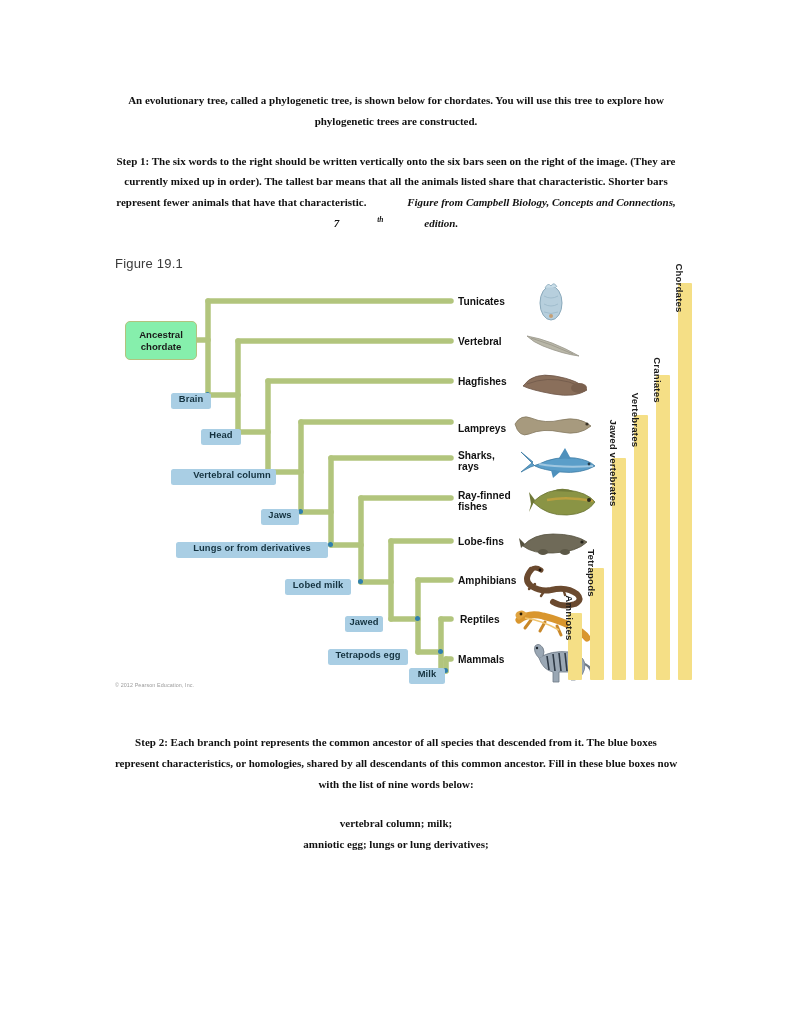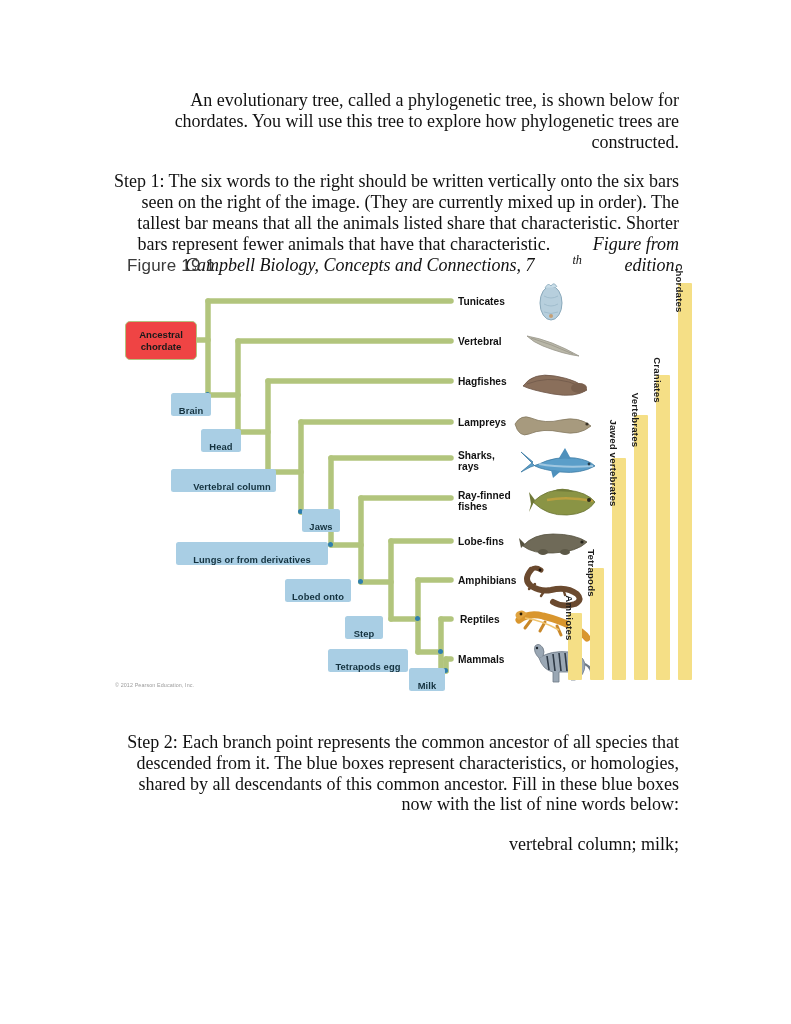--- a/index.html
+++ b/index.html
@@ -20,44 +20,45 @@
     overflow: hidden;
   }
   .doc-body {
     position: absolute;
     left: 113px;
     top: 90px;
     width: 566px;
   }
   .para {
     font-family: "Liberation Serif", serif;
-    font-size: 18px;
+    font-size: 11px;
     line-height: 20.8px;
     color: #111111;
     margin: 0 0 19px 0;
-    text-align: right;
+    text-align: center;
+    font-weight: bold;
   }
   .para.tight { margin-bottom: 0; }
   .para .ital { font-style: italic; margin-left: 38px; }
   .para sup { font-size: 0.68em; vertical-align: super; line-height: 0; }
 
   
   .figure {
     position: absolute;
     left: 113px;
     top: 252px;
     width: 592px;
     height: 450px;
   }
   .fig-label {
     position: absolute;
-    left: 14px;
+    left: 2px;
     top: 4px;
     font-family: "Liberation Sans", sans-serif;
-    font-size: 17px;
+    font-size: 13px;
     color: #3b3b3b;
     letter-spacing: .2px;
   }
   .fig-credit {
     position: absolute;
     left: 2px;
     top: 430px;
     font-family: "Liberation Sans", sans-serif;
     font-size: 5.4px;
     color: #9b9b9b;
@@ -73,21 +74,21 @@
     left: 0; top: 0;
   }
 
   
   .anc-box {
     position: absolute;
     left: 12px;
     top: 69px;
     width: 72px;
     height: 39px;
-    background: #ef4444;
+    background: #86efac;
     border: 1.6px solid #b3c27e;
     border-radius: 5px;
     display: flex;
     align-items: center;
     justify-content: center;
     box-sizing: border-box;
   }
   .anc-box span {
     font-family: "Liberation Sans", sans-serif;
     font-weight: bold;
@@ -95,23 +96,23 @@
     line-height: 11.4px;
     color: #1a1a1a;
     text-align: center;
   }
 
   
   .hbox {
     position: absolute;
     background: #a9cee4;
     border-radius: 2.5px;
-    height: 23px;
+    height: 16px;
     display: flex;
-    align-items: flex-end;
+    align-items: flex-start;
     justify-content: center;
     padding: 0 7px;
     box-sizing: border-box;
     white-space: nowrap;
   }
   .hbox span {
     font-family: "Liberation Sans", sans-serif;
     font-weight: bold;
     font-size: 9.4px;
     color: #14323f;
@@ -241,43 +242,43 @@
 
       <div class="hbox" style="left:58px; top:141px; width:40px;">
         <span>Brain</span>
       </div>
       <div class="hbox" style="left:88px; top:177px; width:40px;">
         <span>Head</span>
       </div>
       <div class="hbox" style="left:58px; top:217px; width:105px;padding-left:24px;">
         <span>Vertebral column</span>
       </div>
-      <div class="hbox" style="left:148px; top:257px; width:38px;margin-left:41px;">
+      <div class="hbox" style="left:148px; top:257px; width:38px;">
         <span>Jaws</span>
       </div>
       <div class="hbox" style="left:63px; top:290px; width:152px;">
         <span>Lungs or from derivatives</span>
       </div>
       <div class="hbox" style="left:172px; top:327px; width:66px;">
-        <span>Lobed onto</span>
+        <span>Lobed milk</span>
       </div>
       <div class="hbox" style="left:232px; top:364px; width:38px;">
-        <span>Step</span>
+        <span>Jawed</span>
       </div>
       <div class="hbox" style="left:215px; top:397px; width:80px;">
         <span>Tetrapods egg</span>
       </div>
       <div class="hbox" style="left:296px; top:416px; width:36px;">
         <span>Milk</span>
       </div>
 
       <div class="taxon" style="left:345px; top:44px;">Tunicates</div>
       <div class="taxon" style="left:345px; top:84px;">Vertebral</div>
       <div class="taxon" style="left:345px; top:124px;">Hagfishes</div>
-      <div class="taxon" style="left:345px; top:165px;">Lampreys</div>
+      <div class="taxon" style="left:345px; top:171px;">Lampreys</div>
       <div class="taxon" style="left:345px; top:198px;">Sharks,
 rays</div>
       <div class="taxon" style="left:345px; top:238px;">Ray-finned
 fishes</div>
       <div class="taxon" style="left:345px; top:284px;">Lobe-fins</div>
       <div class="taxon" style="left:345px; top:323px;">Amphibians</div>
       <div class="taxon" style="left:347px; top:362px;">Reptiles</div>
       <div class="taxon" style="left:345px; top:402px;">Mammals</div>
 
       <svg class="animal" style="left:418px; top:28px;" width="40" height="44" viewBox="0 0 40 44">
@@ -375,15 +376,16 @@
       <div class="ybar" style="left:455px; top:361px; height:67px;">
         <span class="ylabel">Amniotes</span>
       </div>
 
     </div>
   </div>
 
   <div class="doc-body" style="top:732px;">
     <p class="para">Step 2: Each branch point represents the common ancestor of all species that descended from it. The blue boxes represent characteristics, or homologies, shared by all descendants of this common ancestor.  Fill in these blue boxes now with the list of nine words below:</p>
     <p class="para tight">vertebral column; milk;</p>
+    <p class="para tight">amniotic egg; lungs or lung derivatives;</p>
   </div>
 
 </div>
 
 </body></html>

